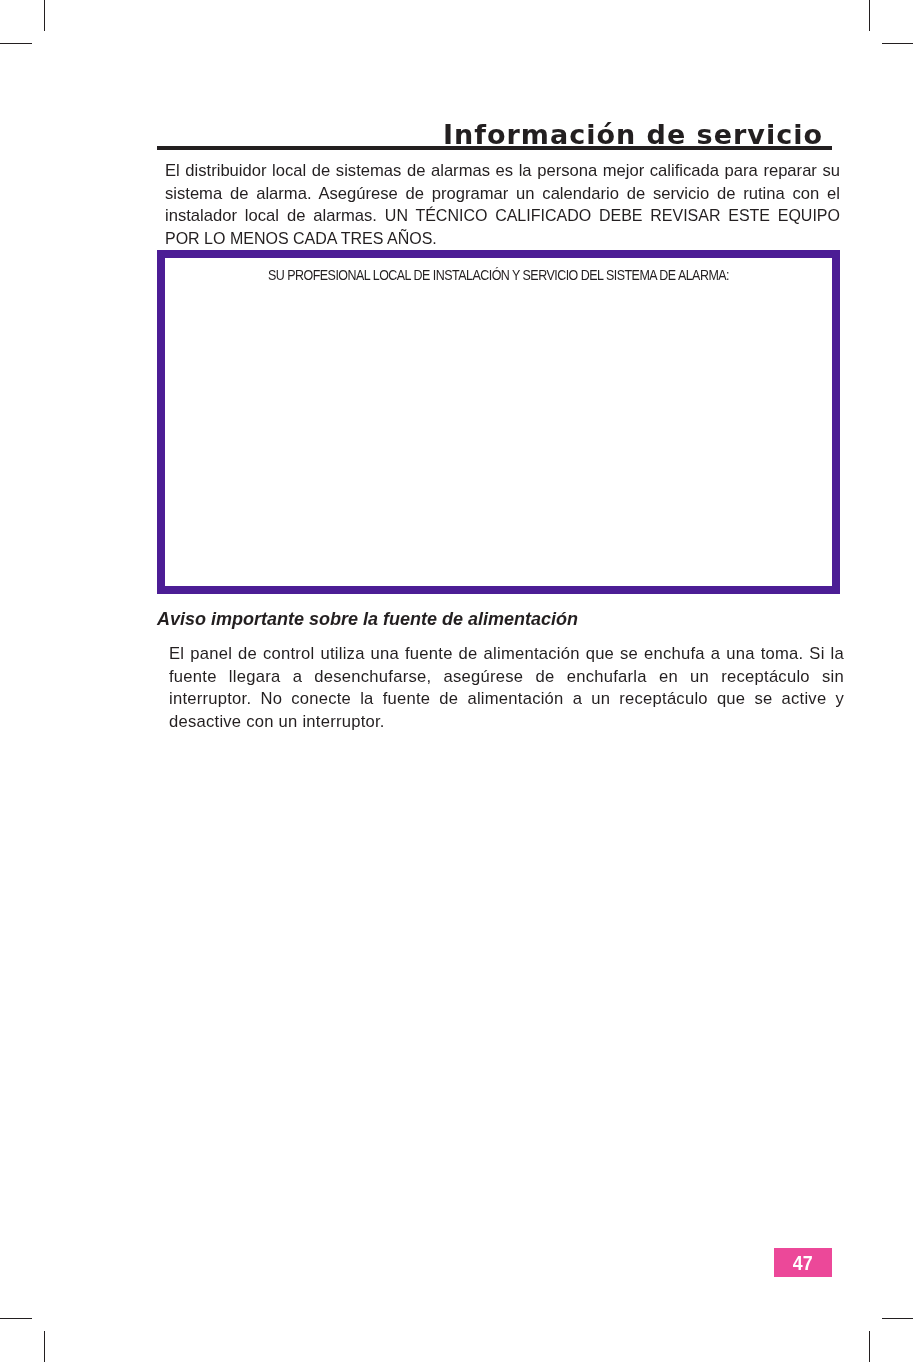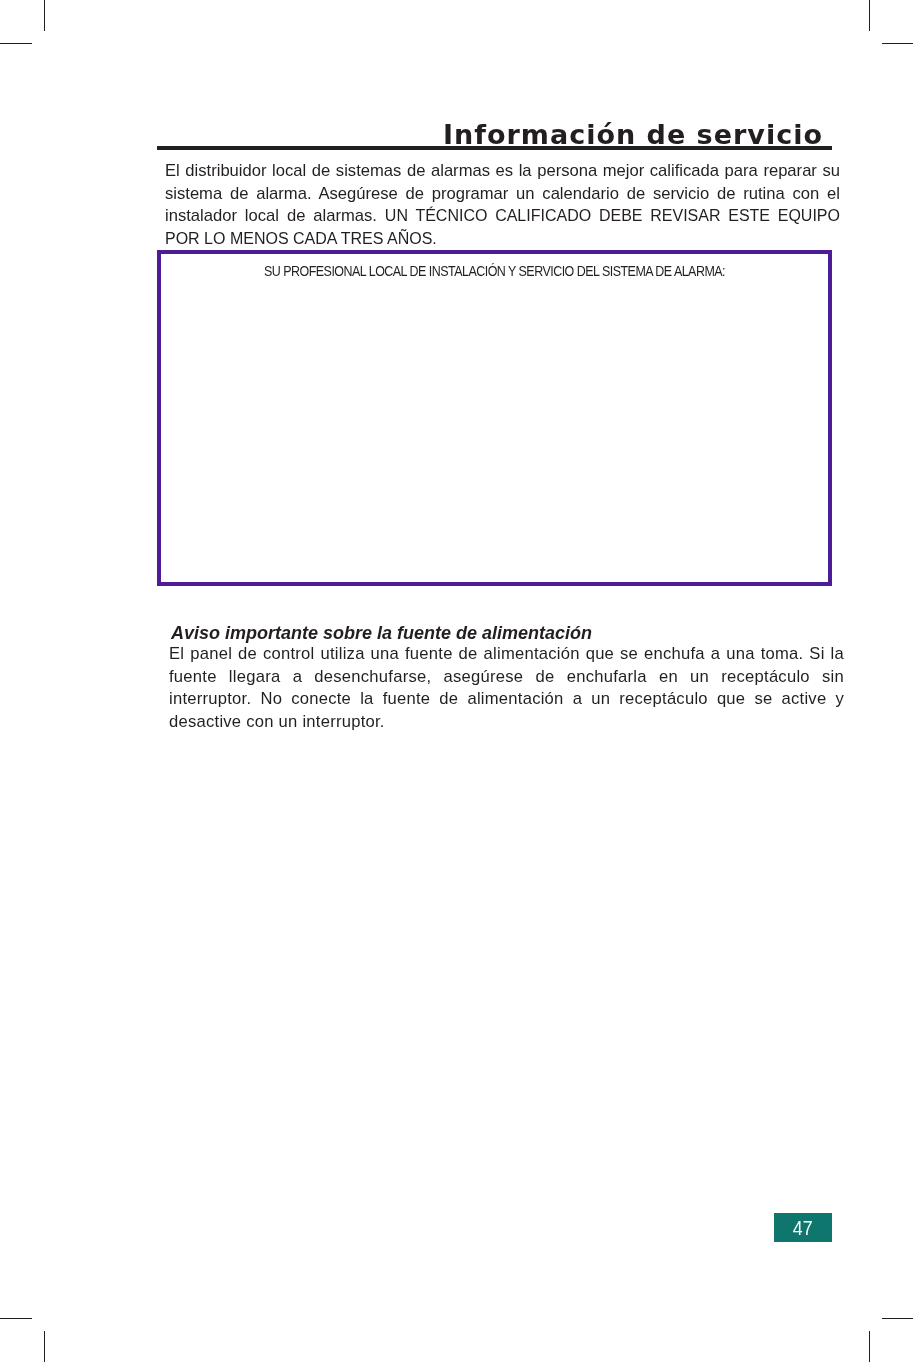--- a/index.html
+++ b/index.html
@@ -56,41 +56,41 @@
     }
     .intro .caps {
       font-size: 16px;
     }
     .service-box {
       position: absolute;
       left: 157px;
       top: 250px;
       width: 667px;
       height: 328px;
-      border: 4px solid #4c1d95;
+      border: 8px solid #4c1d95;
     }
     .service-box-label {
       position: absolute;
       left: 0;
       right: 0;
       top: 9px;
       text-align: center;
       font-family: "Liberation Sans Narrow", "Liberation Sans", sans-serif;
       font-size: 14.5px;
       letter-spacing: -0.6px;
       transform: scaleX(0.86);
       transform-origin: center;
       white-space: nowrap;
       color: #231f20;
     }
     .notice-heading {
       position: absolute;
       left: 157px;
       top: 607px;
-      margin: 14px;
+      margin: 0;
       font-size: 18px;
       font-weight: bold;
       font-style: italic;
       line-height: 24px;
       white-space: nowrap;
     }
     .notice-body {
       position: absolute;
       left: 157px;
       top: 631px;
@@ -98,27 +98,27 @@
       margin: 12px;
       font-size: 16.6px;
       line-height: 22.5px;
       text-align: justify;
       text-align-last: left;
       letter-spacing: 0.25px;
     }
     .page-number {
       position: absolute;
       left: 774px;
-      top: 1213px;
+      top: 1248px;
       width: 58px;
       height: 29px;
-      background: #0f766e;
+      background: #ec4899;
       color: #ffffff;
       font-family: "Liberation Sans", sans-serif;
-      font-weight: normal;
+      font-weight: bold;
       font-size: 21px;
       line-height: 29px;
       text-align: center;
       transform-origin: center;
     }
     .page-number span {
       display: inline-block;
       transform: scaleX(0.85);
     }
   </style>

